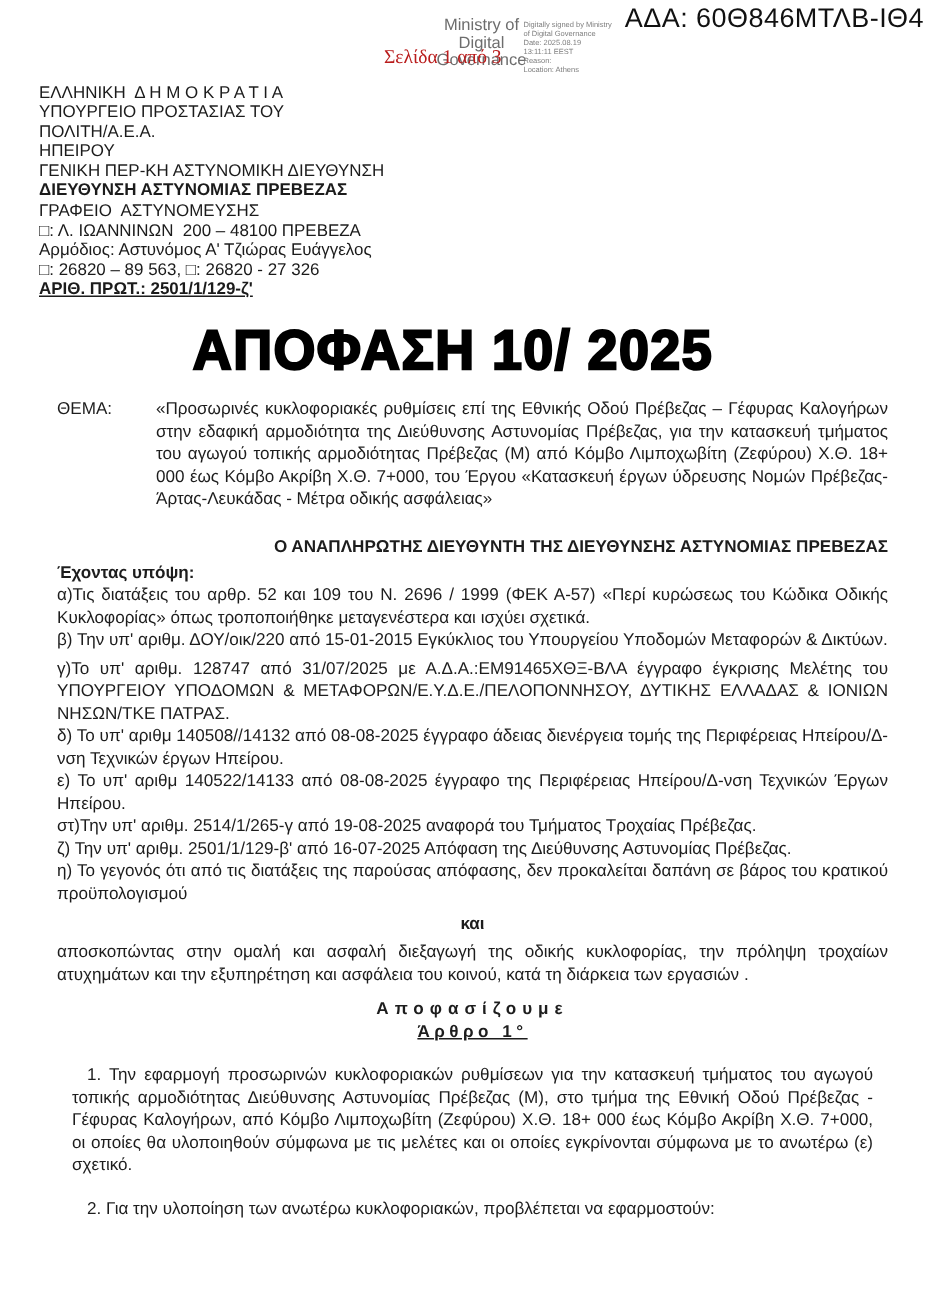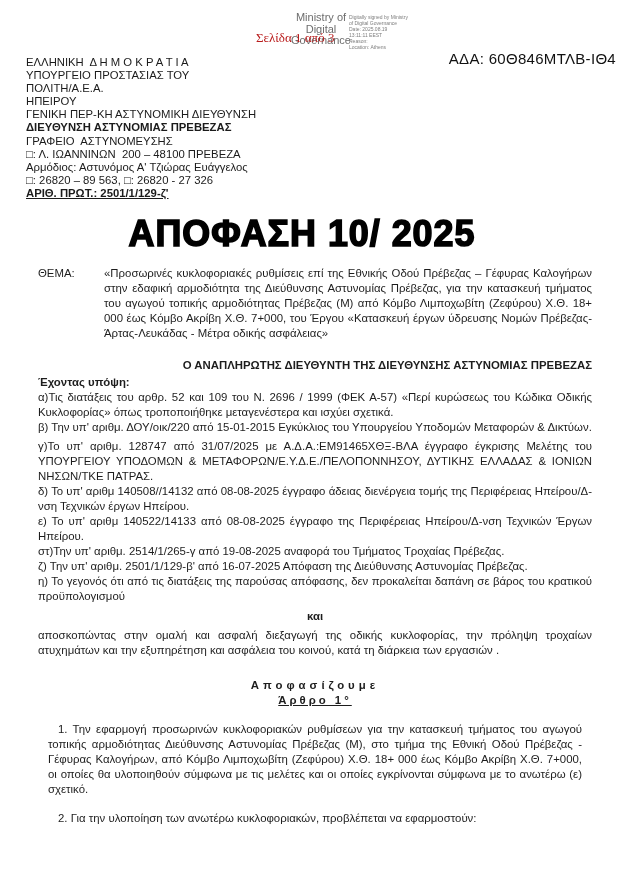--- a/index.html
+++ b/index.html
@@ -6,21 +6,21 @@
   .page{
     position:relative;
     width:622px;height:869px;
     background:#ffffff;
     font-family:"Liberation Sans", sans-serif;
     color:#1d1d1d;
     overflow:hidden;
   }
   .ada{
     position:absolute;top:2px;right:6px;
-    font-size:15px;color:#111;letter-spacing:0.3px;margin-top:48px;
+    font-size:18px;color:#111;letter-spacing:0.3px;
   }
   .stamp{
     position:absolute;left:282px;top:12px;width:78px;
     text-align:center;color:#6d6d6d;
     font-size:11px;line-height:11.5px;
   }
   .sig-details{
     position:absolute;left:349px;top:14px;
     color:#7e7e7e;font-size:5px;line-height:6px;
   }
@@ -54,21 +54,21 @@
   .flow{
     position:absolute;top:358px;left:38px;right:30px;
     font-size:11.4px;line-height:15px;
   }
   .authority{margin:0 0 2px;text-align:right;font-weight:bold;}
   .considering{margin:0;font-weight:bold;}
   .item{margin:0;text-align:justify;}
   .item.gap{margin-top:4px;}
   .bold{font-weight:normal;}
   .connector{margin:5px 0 4px;text-align:center;font-weight:bold;}
-  .decide{margin:20px 0 0;text-align:center;font-weight:bold;letter-spacing:4px;}
+  .decide{margin:8px 0 0;text-align:center;font-weight:bold;letter-spacing:4px;}
   .article-h{margin:0;text-align:center;font-weight:bold;letter-spacing:3px;text-decoration:underline;}
   .article{margin:14px 10px 0;text-align:justify;text-indent:10px;}
 </style>
 </head>
 <body>
 
 <div class="page">
 
   <div class="ada">ΑΔΑ: 60Θ846ΜΤΛΒ-ΙΘ4</div>
 

